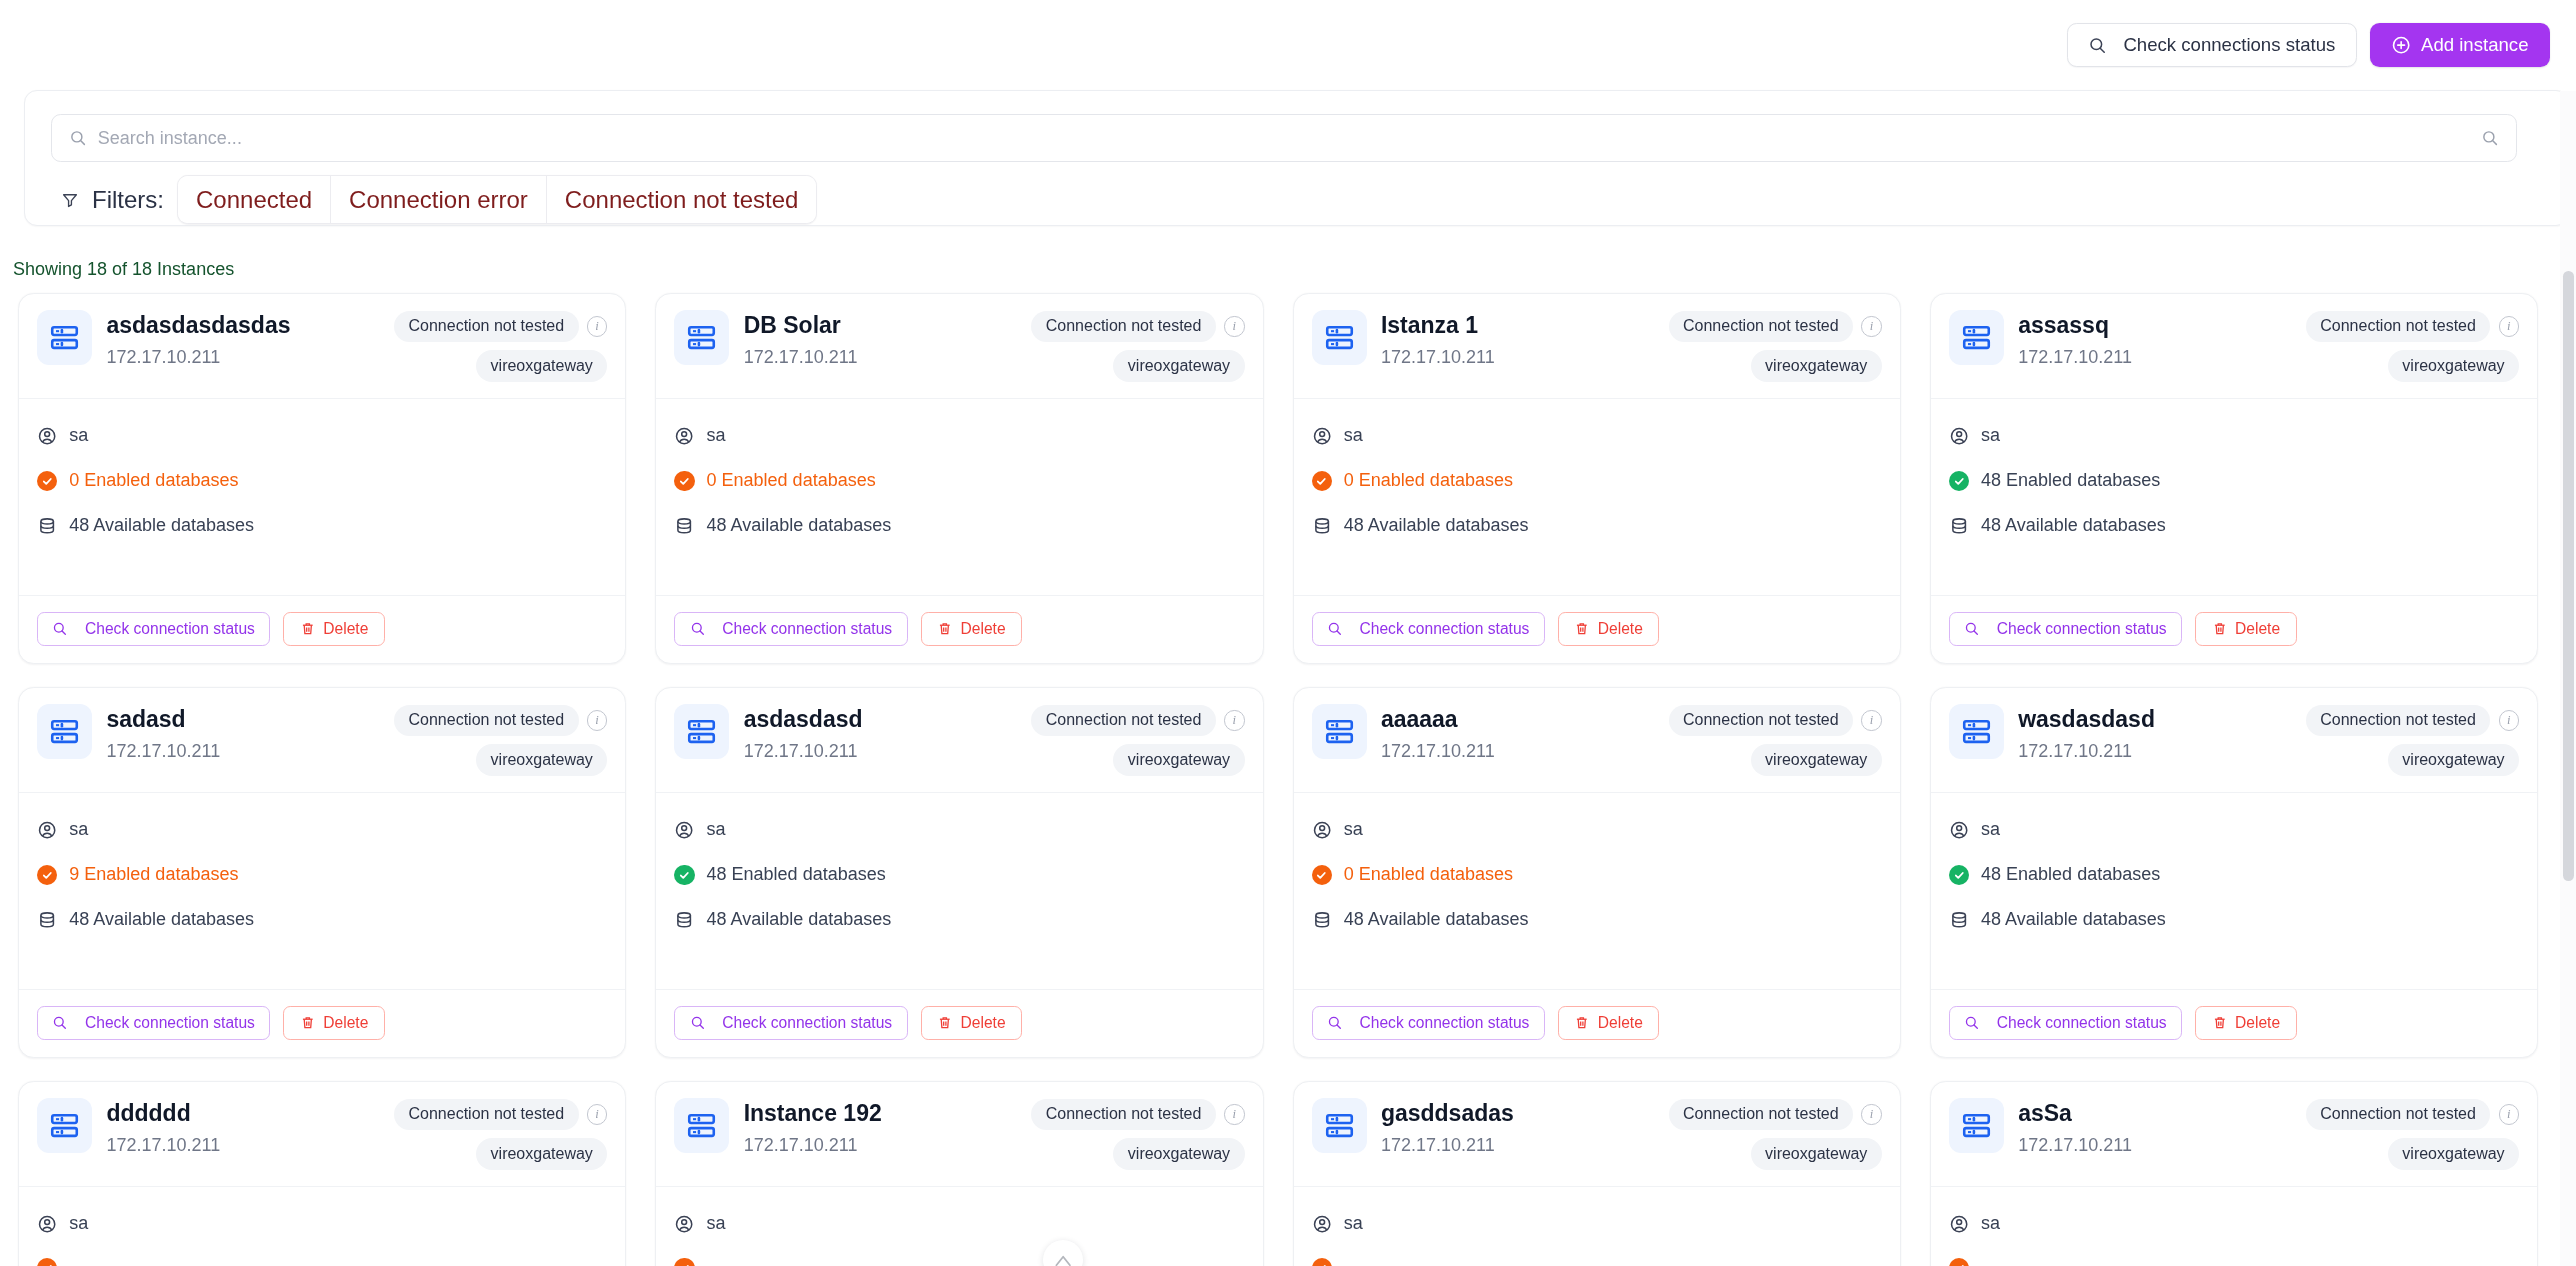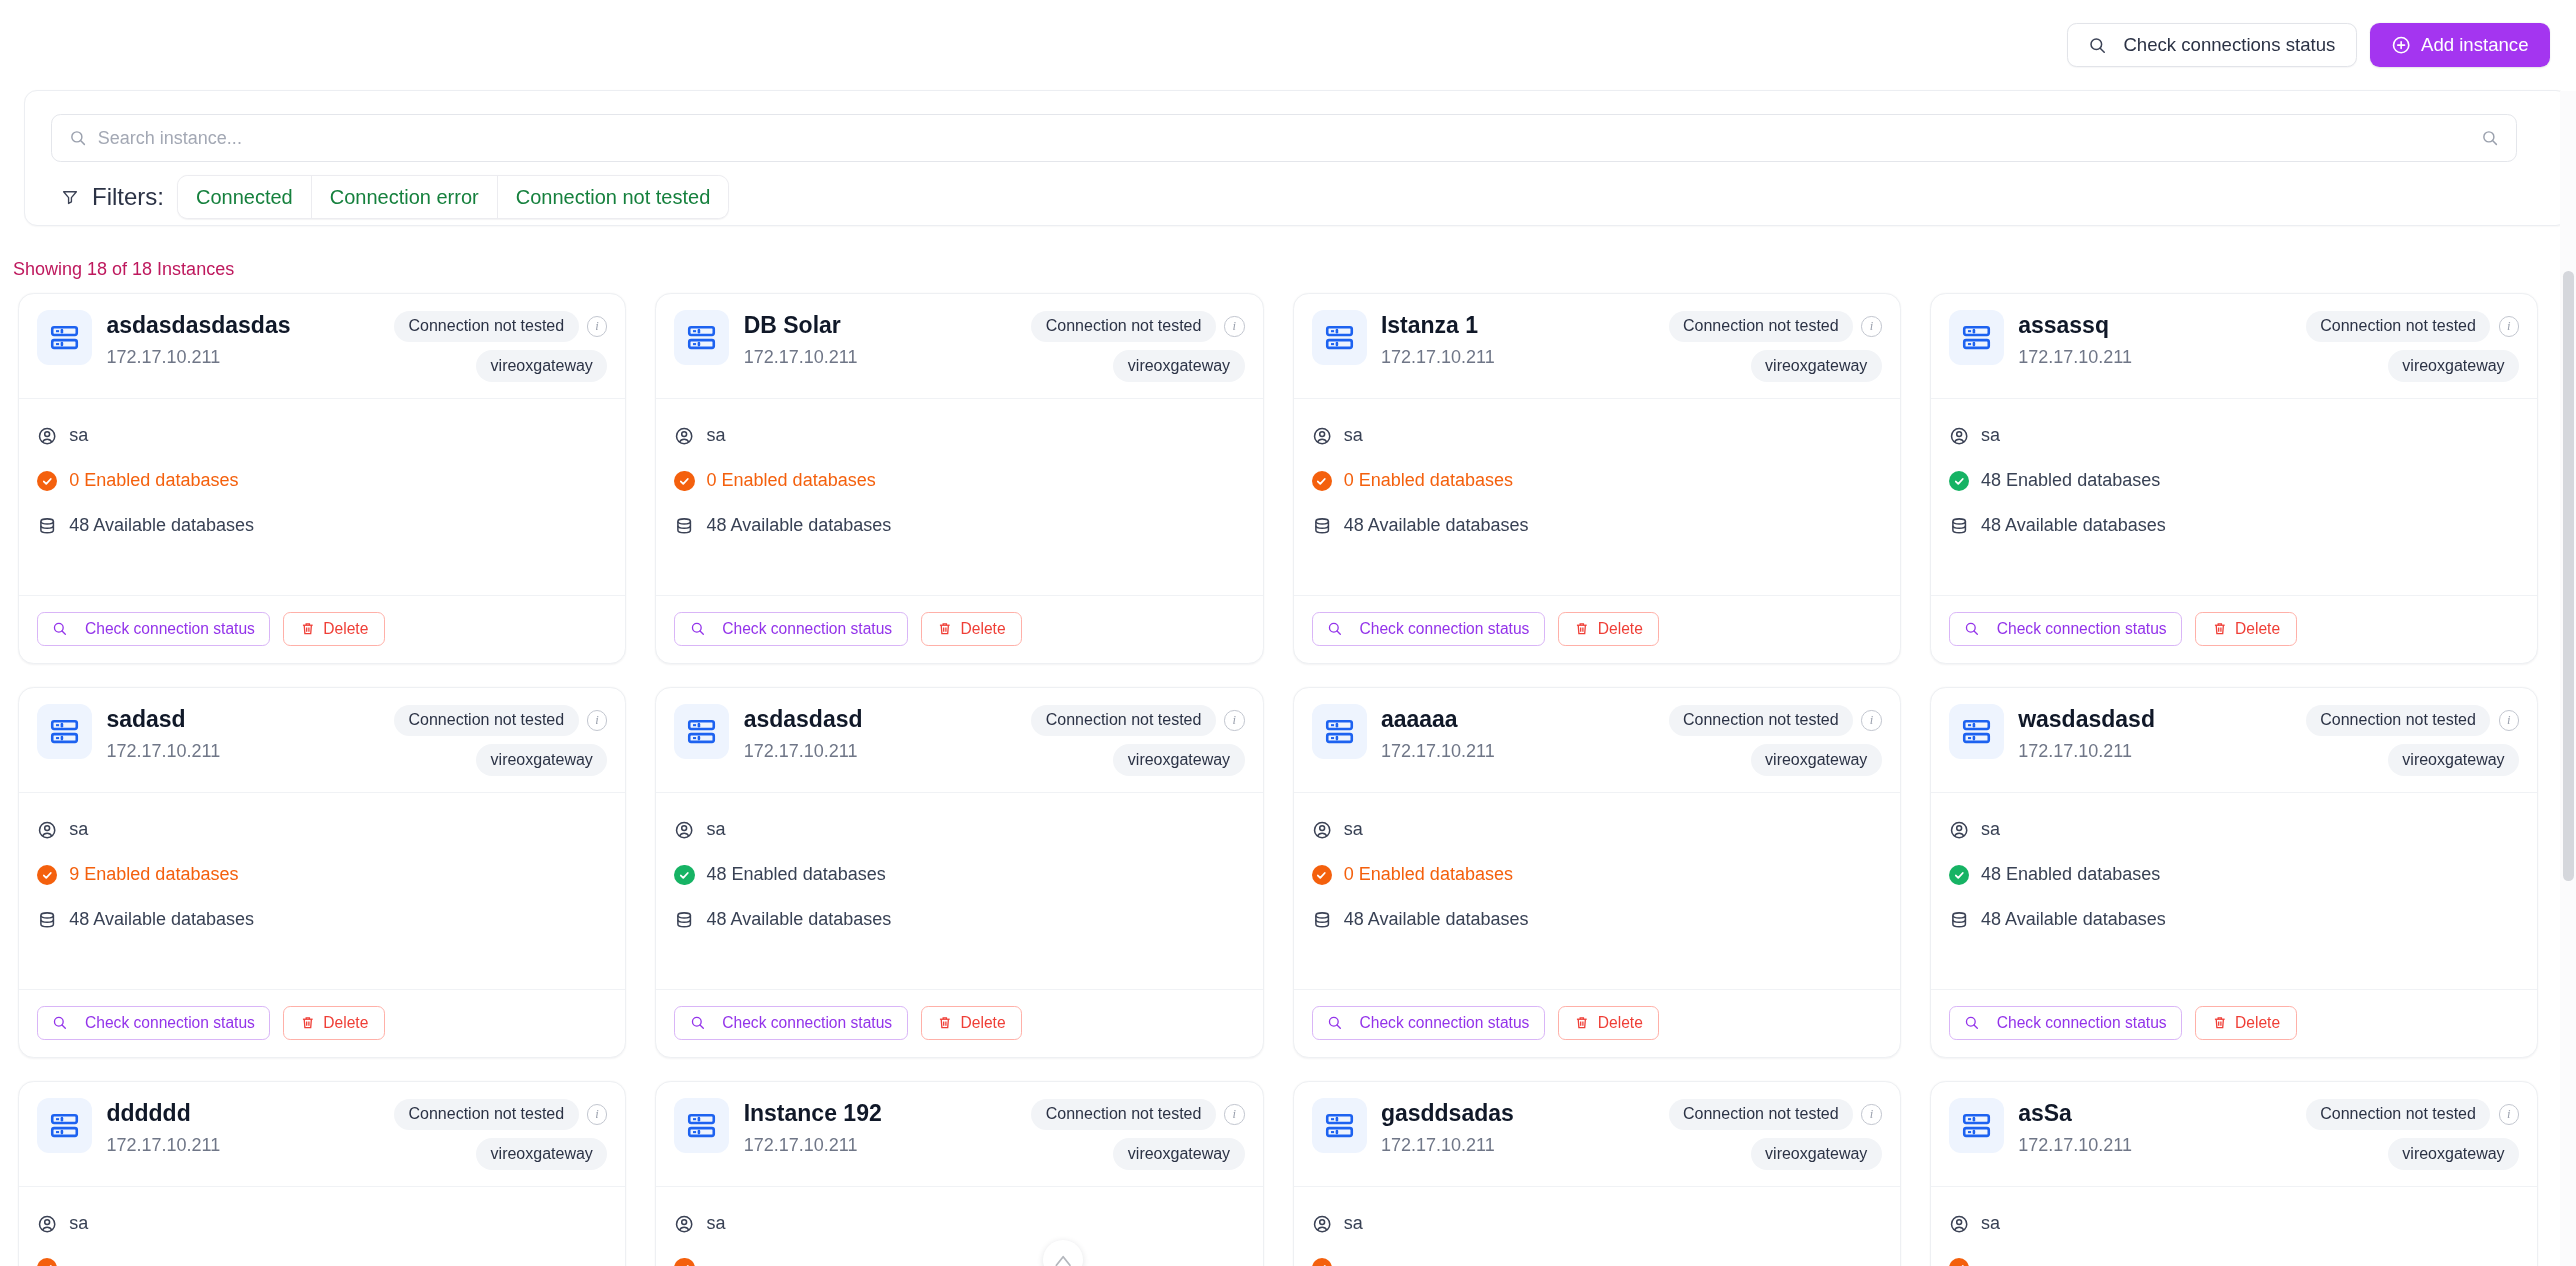--- a/index.html
+++ b/index.html
@@ -55,30 +55,30 @@
     position:absolute; top:84px; left:36px;
     display:flex; align-items:center; gap: 13px;
   }
   .filters-label { font-size:24px; color:#2b3245; }
   .filter-group {
     display:flex; align-items:stretch;
     border:0.6px solid #ececf0; border-radius: 10.8px; overflow:hidden;
     background:#fff; box-shadow: 0 0.6px 1.2px rgba(16,24,40,.05);
   }
   .filter-pill {
-    padding: 9.6px 18px; font-size: 20px; color:#15803d;
+    padding: 9.6px 18px; font-size: 24px; color:#7f1d1d;
     background:#fff; white-space:nowrap;
     border-right:0.6px solid #ececf0;
   }
   .filter-pill:last-child { border-right:none; }
 
   
   .showing {
     position:absolute; top:259px; left:13px;
-    font-size: 18px; color:#be185d;
+    font-size: 18px; color:#14532d;
   }
 
   
   .grid {
     position:absolute; top:293px; left:18px;
     width: 2520px;
     display:grid; grid-template-columns: repeat(4, 1fr);
     column-gap: 29px; row-gap: 23px;
   }
   .card {

